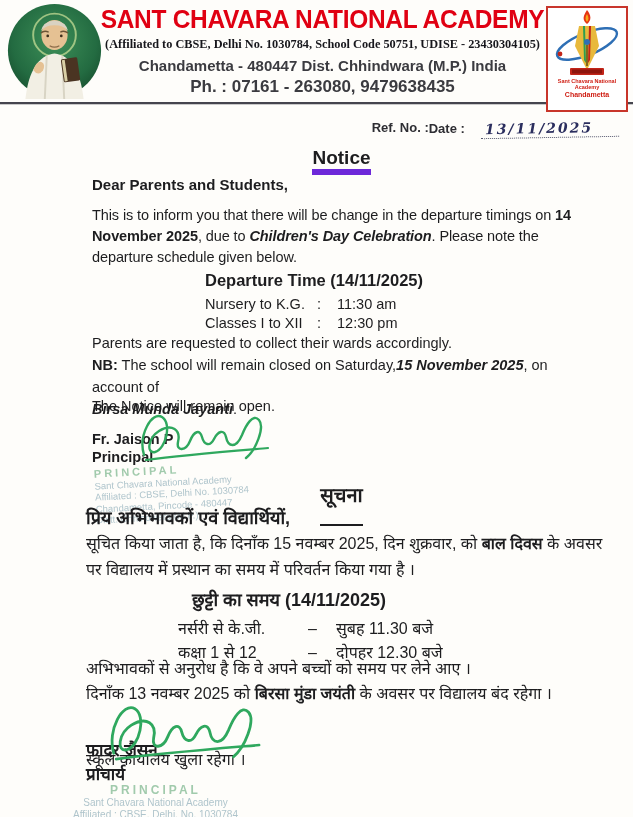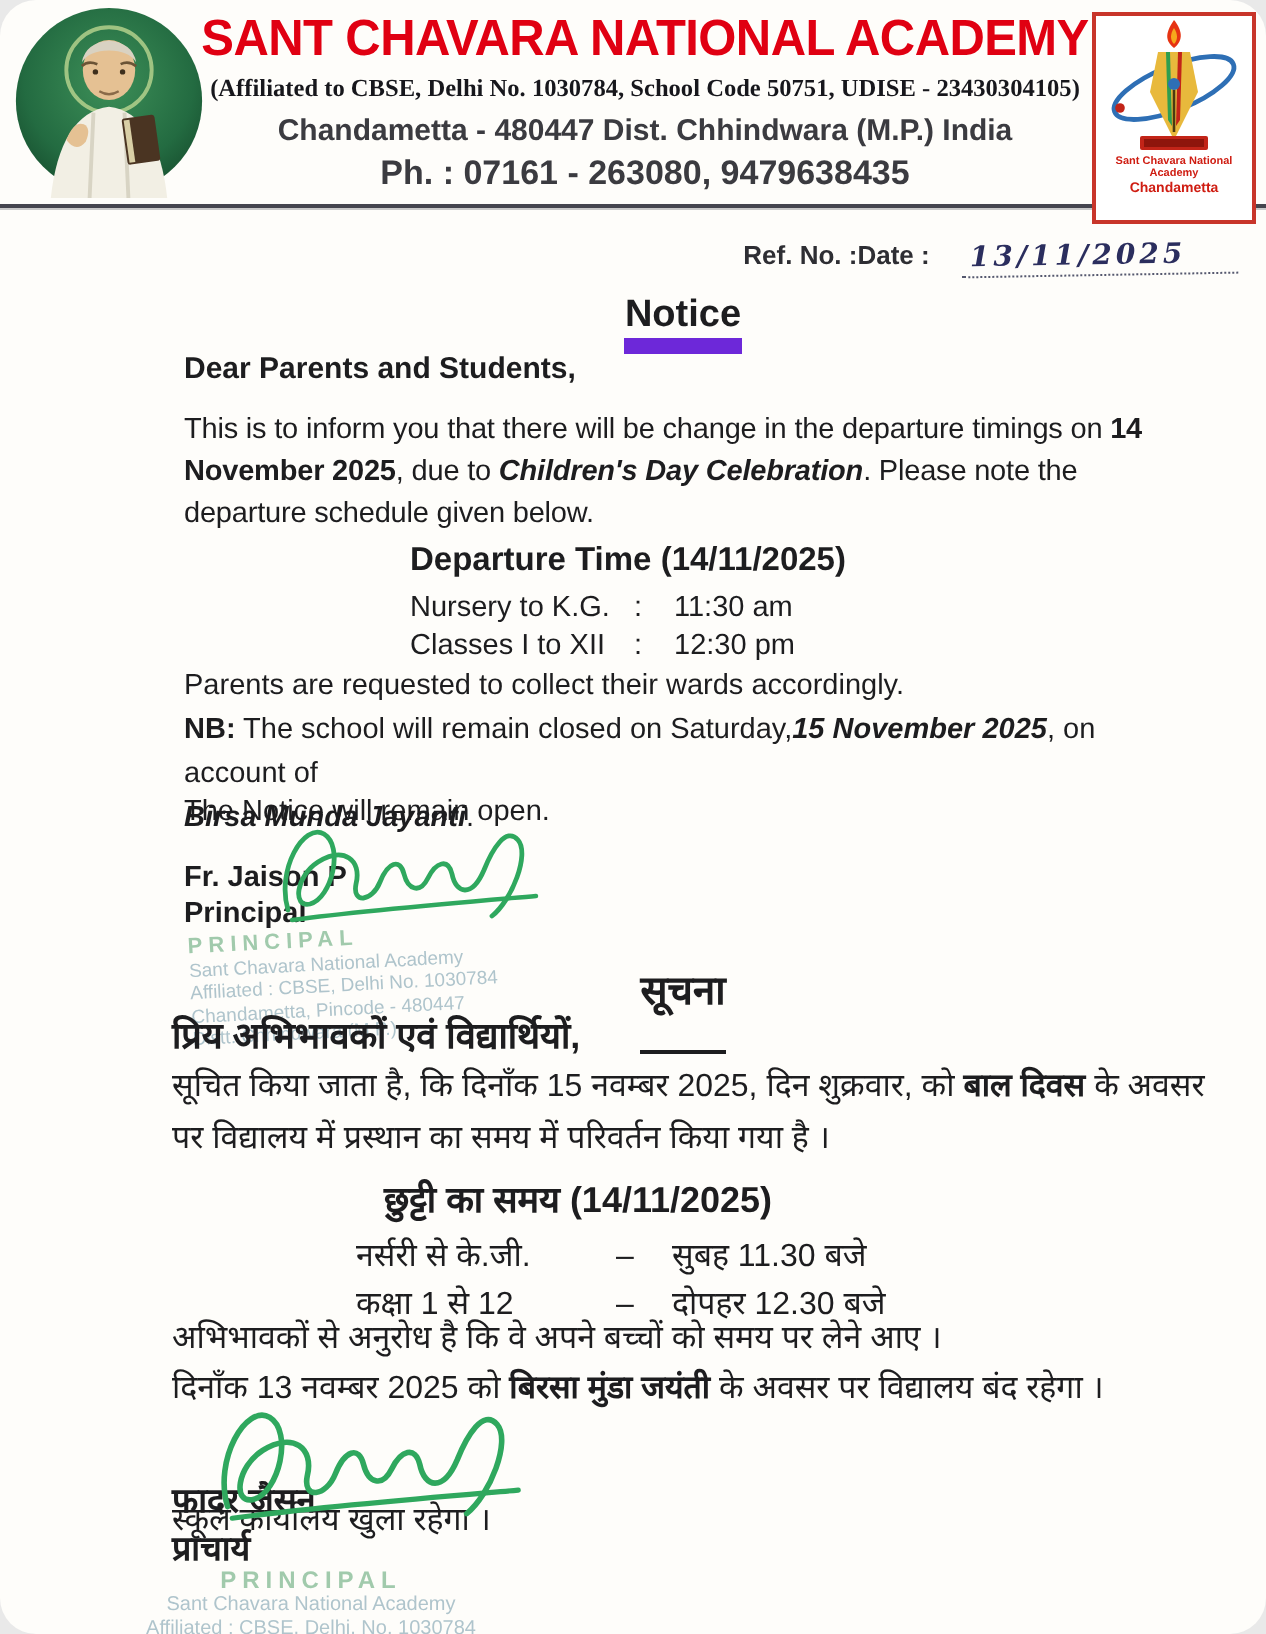--- a/index.html
+++ b/index.html
@@ -1,19 +1,19 @@
 <!DOCTYPE html>
 <html><head>
 <meta charset="utf-8">
 <style>
   html,body{margin:0;padding:0;background:#e9e9e9;}
   .page{
     position:relative;width:633px;height:817px;margin:0 auto;
     background:#fefdfa;overflow:hidden;
-    font-family:"Liberation Sans",sans-serif;color:#1d1d1f;border-radius:18px;
+    font-family:"Liberation Sans",sans-serif;color:#1d1d1f;
   }
   
   .portrait{position:absolute;left:6px;top:2px;width:97px;height:97px;}
   .head-text{position:absolute;left:100px;top:6px;width:445px;text-align:center;}
   .school-name{
     margin:0;font-size:24.5px;font-weight:900;letter-spacing:-0.3px;
     color:#e00012;transform:scaleY(1.04);white-space:nowrap;
     font-family:"Liberation Sans",sans-serif;
   }
   .affiliation{margin-top:3px;font-family:"Liberation Serif",serif;font-weight:700;font-size:12.3px;color:#17171c;white-space:nowrap;}
@@ -35,21 +35,21 @@
     font-family:"DejaVu Serif",serif;font-style:italic;font-weight:700;
     color:#2b2e5e;font-size:14px;letter-spacing:2px;
     border-bottom:1.5px dotted #55586e;padding:0 26px 1px 4px;
     transform:rotate(-1deg);
   }
   
   .notice-title{
     position:absolute;top:147px;left:0;right:0;text-align:center;padding-left:50px;
     font-size:19px;font-weight:800;
   }
-  .notice-title span{border-bottom:8px solid #6d28d9;padding-bottom:1px;}
+  .notice-title span{border-bottom:6px solid #6d28d9;padding-bottom:1px;}
   .salutation{position:absolute;top:176px;left:92px;font-size:15px;font-weight:700;}
   .para{position:absolute;top:205px;left:92px;width:505px;font-size:14.5px;line-height:21px;letter-spacing:-0.1px;}
   b.plain{font-weight:700;}
   .bi{font-weight:700;font-style:italic;}
   .departure{position:absolute;top:271px;left:205px;}
   .departure .heading{font-size:16.5px;font-weight:800;margin-bottom:5px;}
   .sched-row{display:grid;grid-template-columns:112px 20px auto;font-size:14.5px;line-height:19px;}
   .collect-line{position:absolute;top:335px;left:92px;font-size:14.5px;}
   .nb-block{position:absolute;top:354px;left:92px;width:505px;font-size:14.5px;line-height:22px;}
   .office-line{position:absolute;top:398px;left:92px;font-size:14.5px;}

